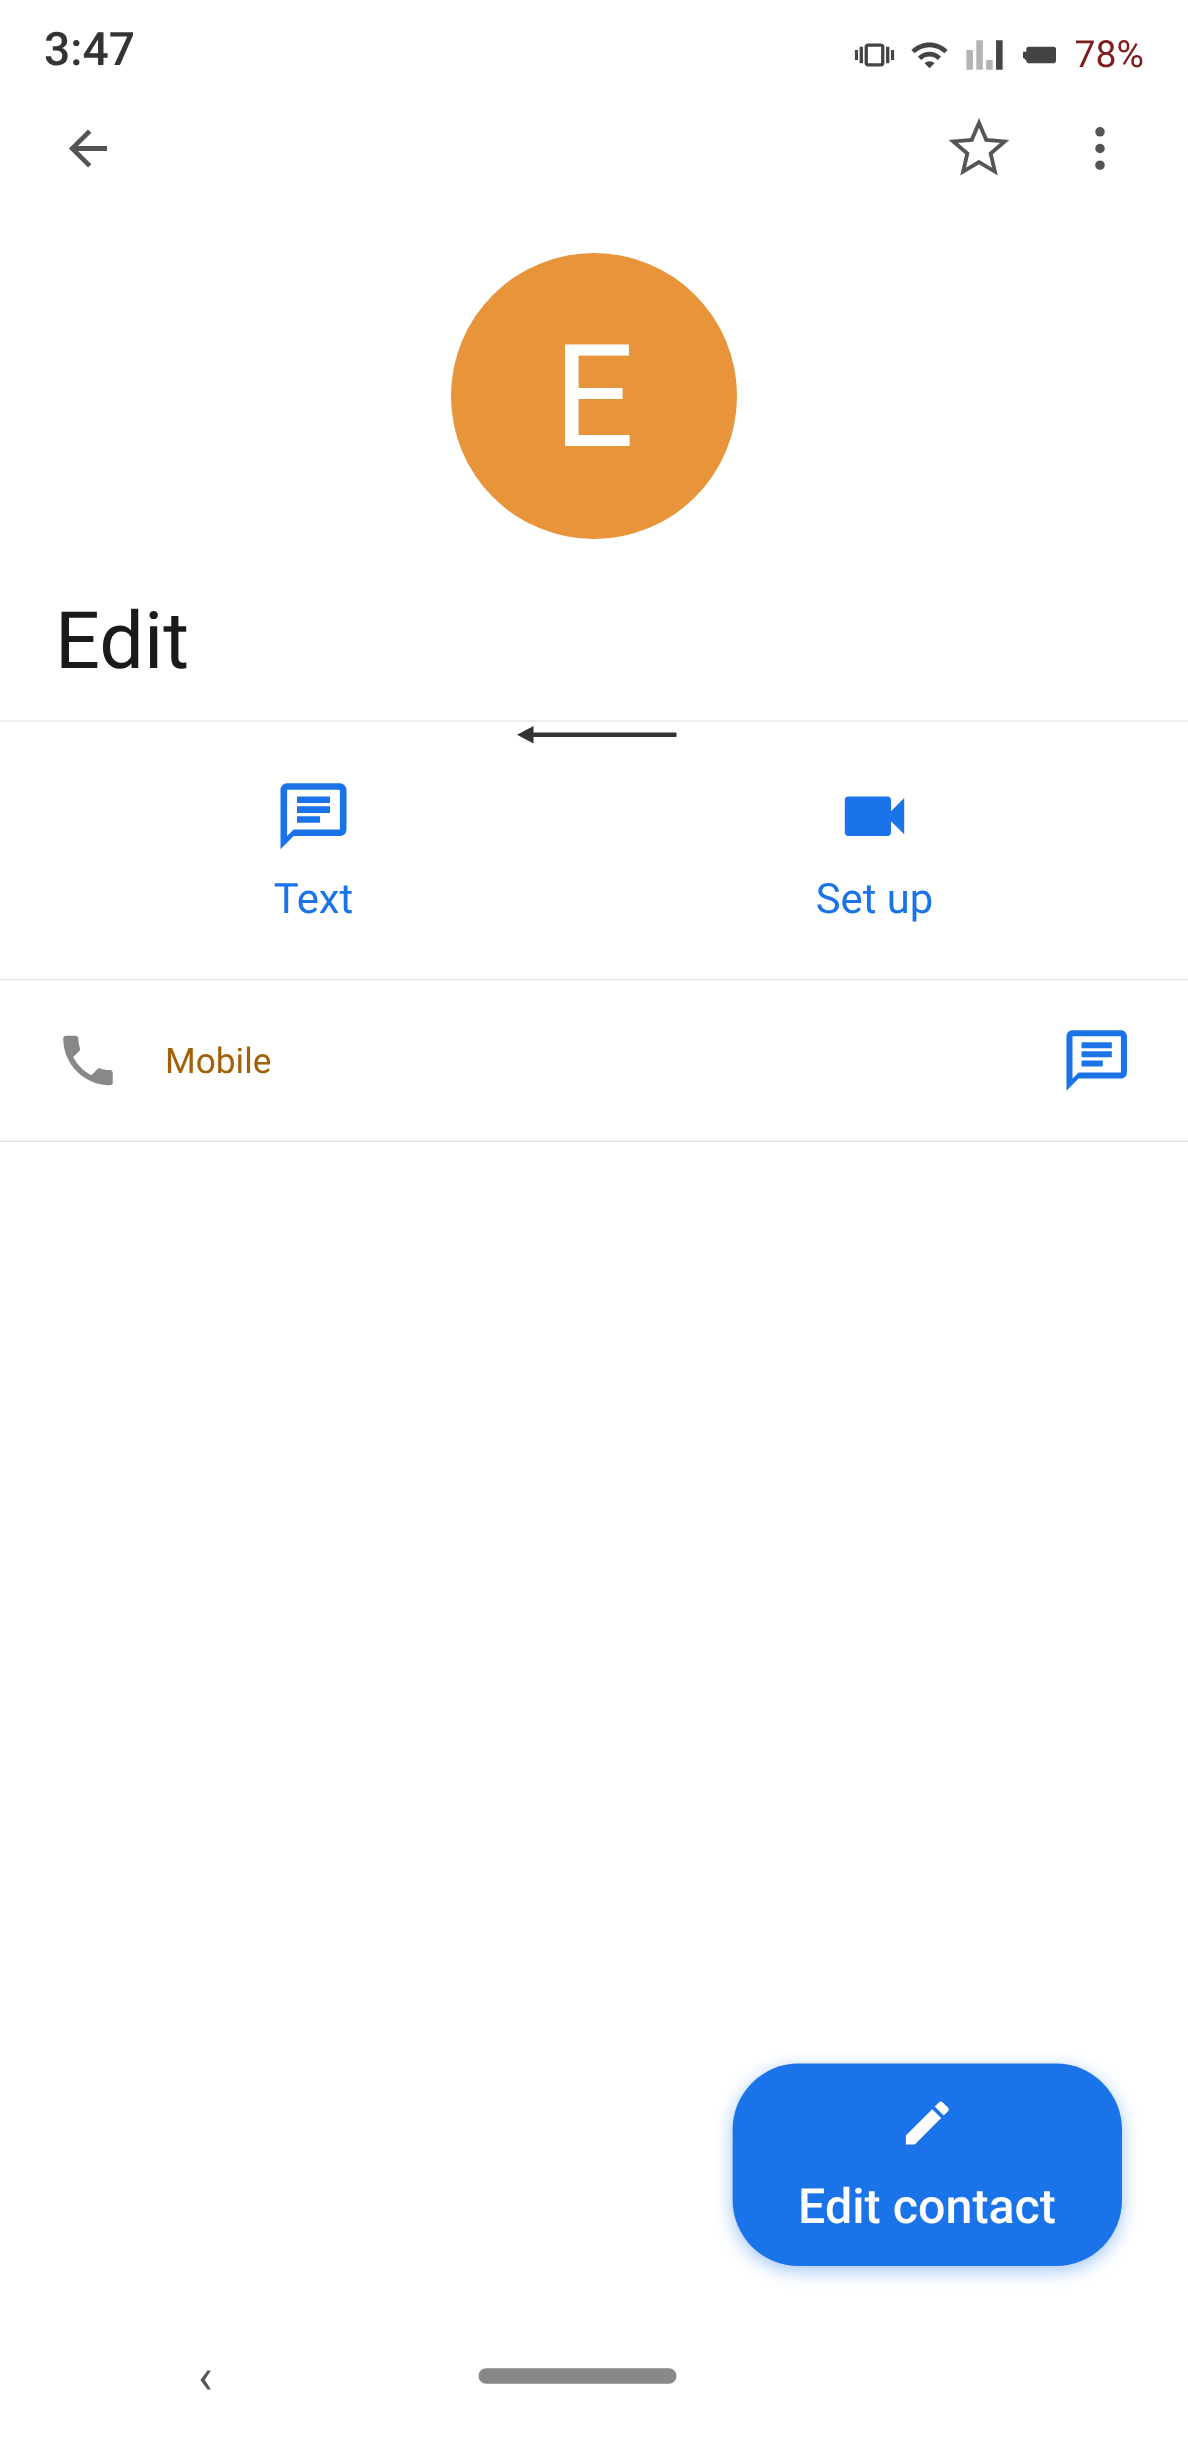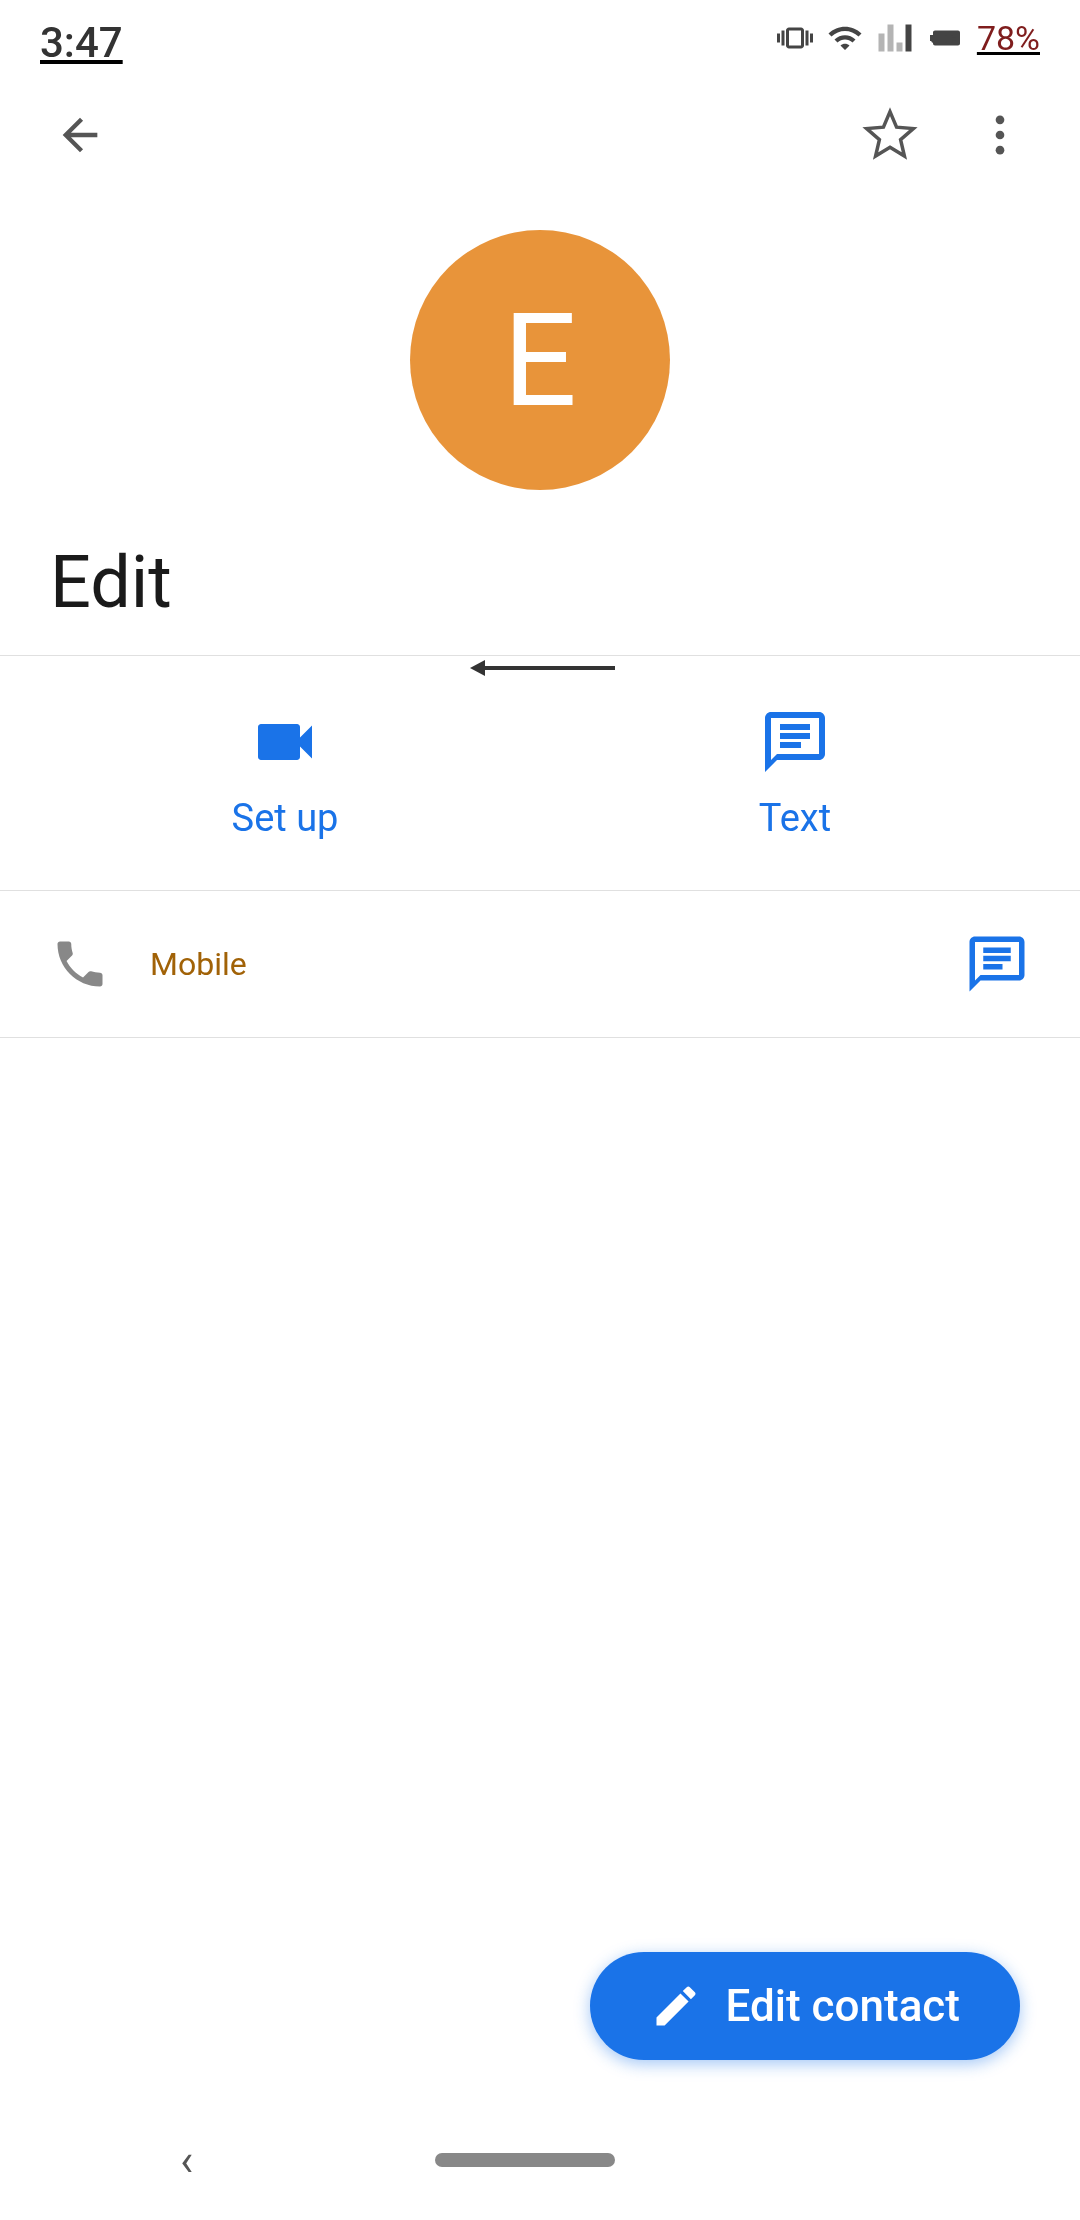--- a/index.html
+++ b/index.html
@@ -11,24 +11,23 @@
       background: #ffffff;
       font-family: 'Roboto', Arial, sans-serif;
       overflow: hidden;
       position: relative;
     }
 
     
     .status-bar {
       display: flex;
       justify-content: space-between;
-      align-items: flex-start;
+      align-items: flex-end;
       padding: 18px 40px 10px 40px;
       height: 80px;
-      text-decoration: underline;
     }
 
     .status-time {
       font-size: 42px;
       font-weight: 500;
       color: #333;
     }
 
     .status-icons {
       display: flex;
@@ -179,20 +178,21 @@
       bottom: 160px;
       right: 60px;
       background: #1a73e8;
       border-radius: 60px;
       padding: 28px 60px;
       display: flex;
       align-items: center;
       gap: 24px;
       cursor: pointer;
       box-shadow: 0 4px 16px rgba(26,115,232,0.4);
+      flex-direction: column;
     }
 
     .edit-label {
       font-size: 44px;
       color: #ffffff;
       font-weight: 500;
     }
 
     
     .bottom-nav {
@@ -293,30 +293,30 @@
 
 <div class="contact-name">Edit</div>
 
 <div class="divider"></div>
 
 <div class="action-row">
 
 
   <div class="action-item">
     <svg width="72" height="72" viewBox="0 0 24 24" fill="#1a73e8">
-      <path d="M17 10.5V7c0-.55-.45-1-1-1H4c-.55 0-1 .45-1 1v10c0 .55.45 1 1 1h12c.55 0 1-.45 1-1v-3.5l4 4v-11l-4 4z"></path>
-    </svg>
-    <span class="action-label">Set up</span>
+      <path d="M20 2H4c-1.1 0-2 .9-2 2v18l4-4h14c1.1 0 2-.9 2-2V4c0-1.1-.9-2-2-2zm0 14H6l-2 2V4h16v12zM7 9h10v2H7zm0-3h10v2H7zm0 6h7v2H7z"></path>
+    </svg>
+    <span class="action-label">Text</span>
   </div>
 
   <div class="action-item">
     <svg width="72" height="72" viewBox="0 0 24 24" fill="#1a73e8">
-      <path d="M20 2H4c-1.1 0-2 .9-2 2v18l4-4h14c1.1 0 2-.9 2-2V4c0-1.1-.9-2-2-2zm0 14H6l-2 2V4h16v12zM7 9h10v2H7zm0-3h10v2H7zm0 6h7v2H7z"></path>
-    </svg>
-    <span class="action-label">Text</span>
+      <path d="M17 10.5V7c0-.55-.45-1-1-1H4c-.55 0-1 .45-1 1v10c0 .55.45 1 1 1h12c.55 0 1-.45 1-1v-3.5l4 4v-11l-4 4z"></path>
+    </svg>
+    <span class="action-label">Set up</span>
   </div>
 </div>
 
 <div class="arrow-annotation">
   <svg width="160" height="40" viewBox="0 0 160 40">
     <line x1="155" y1="20" x2="15" y2="20" stroke="#333" stroke-width="4"></line>
     <polygon points="10,20 25,12 25,28" fill="#333"></polygon>
   </svg>
 </div>
 

